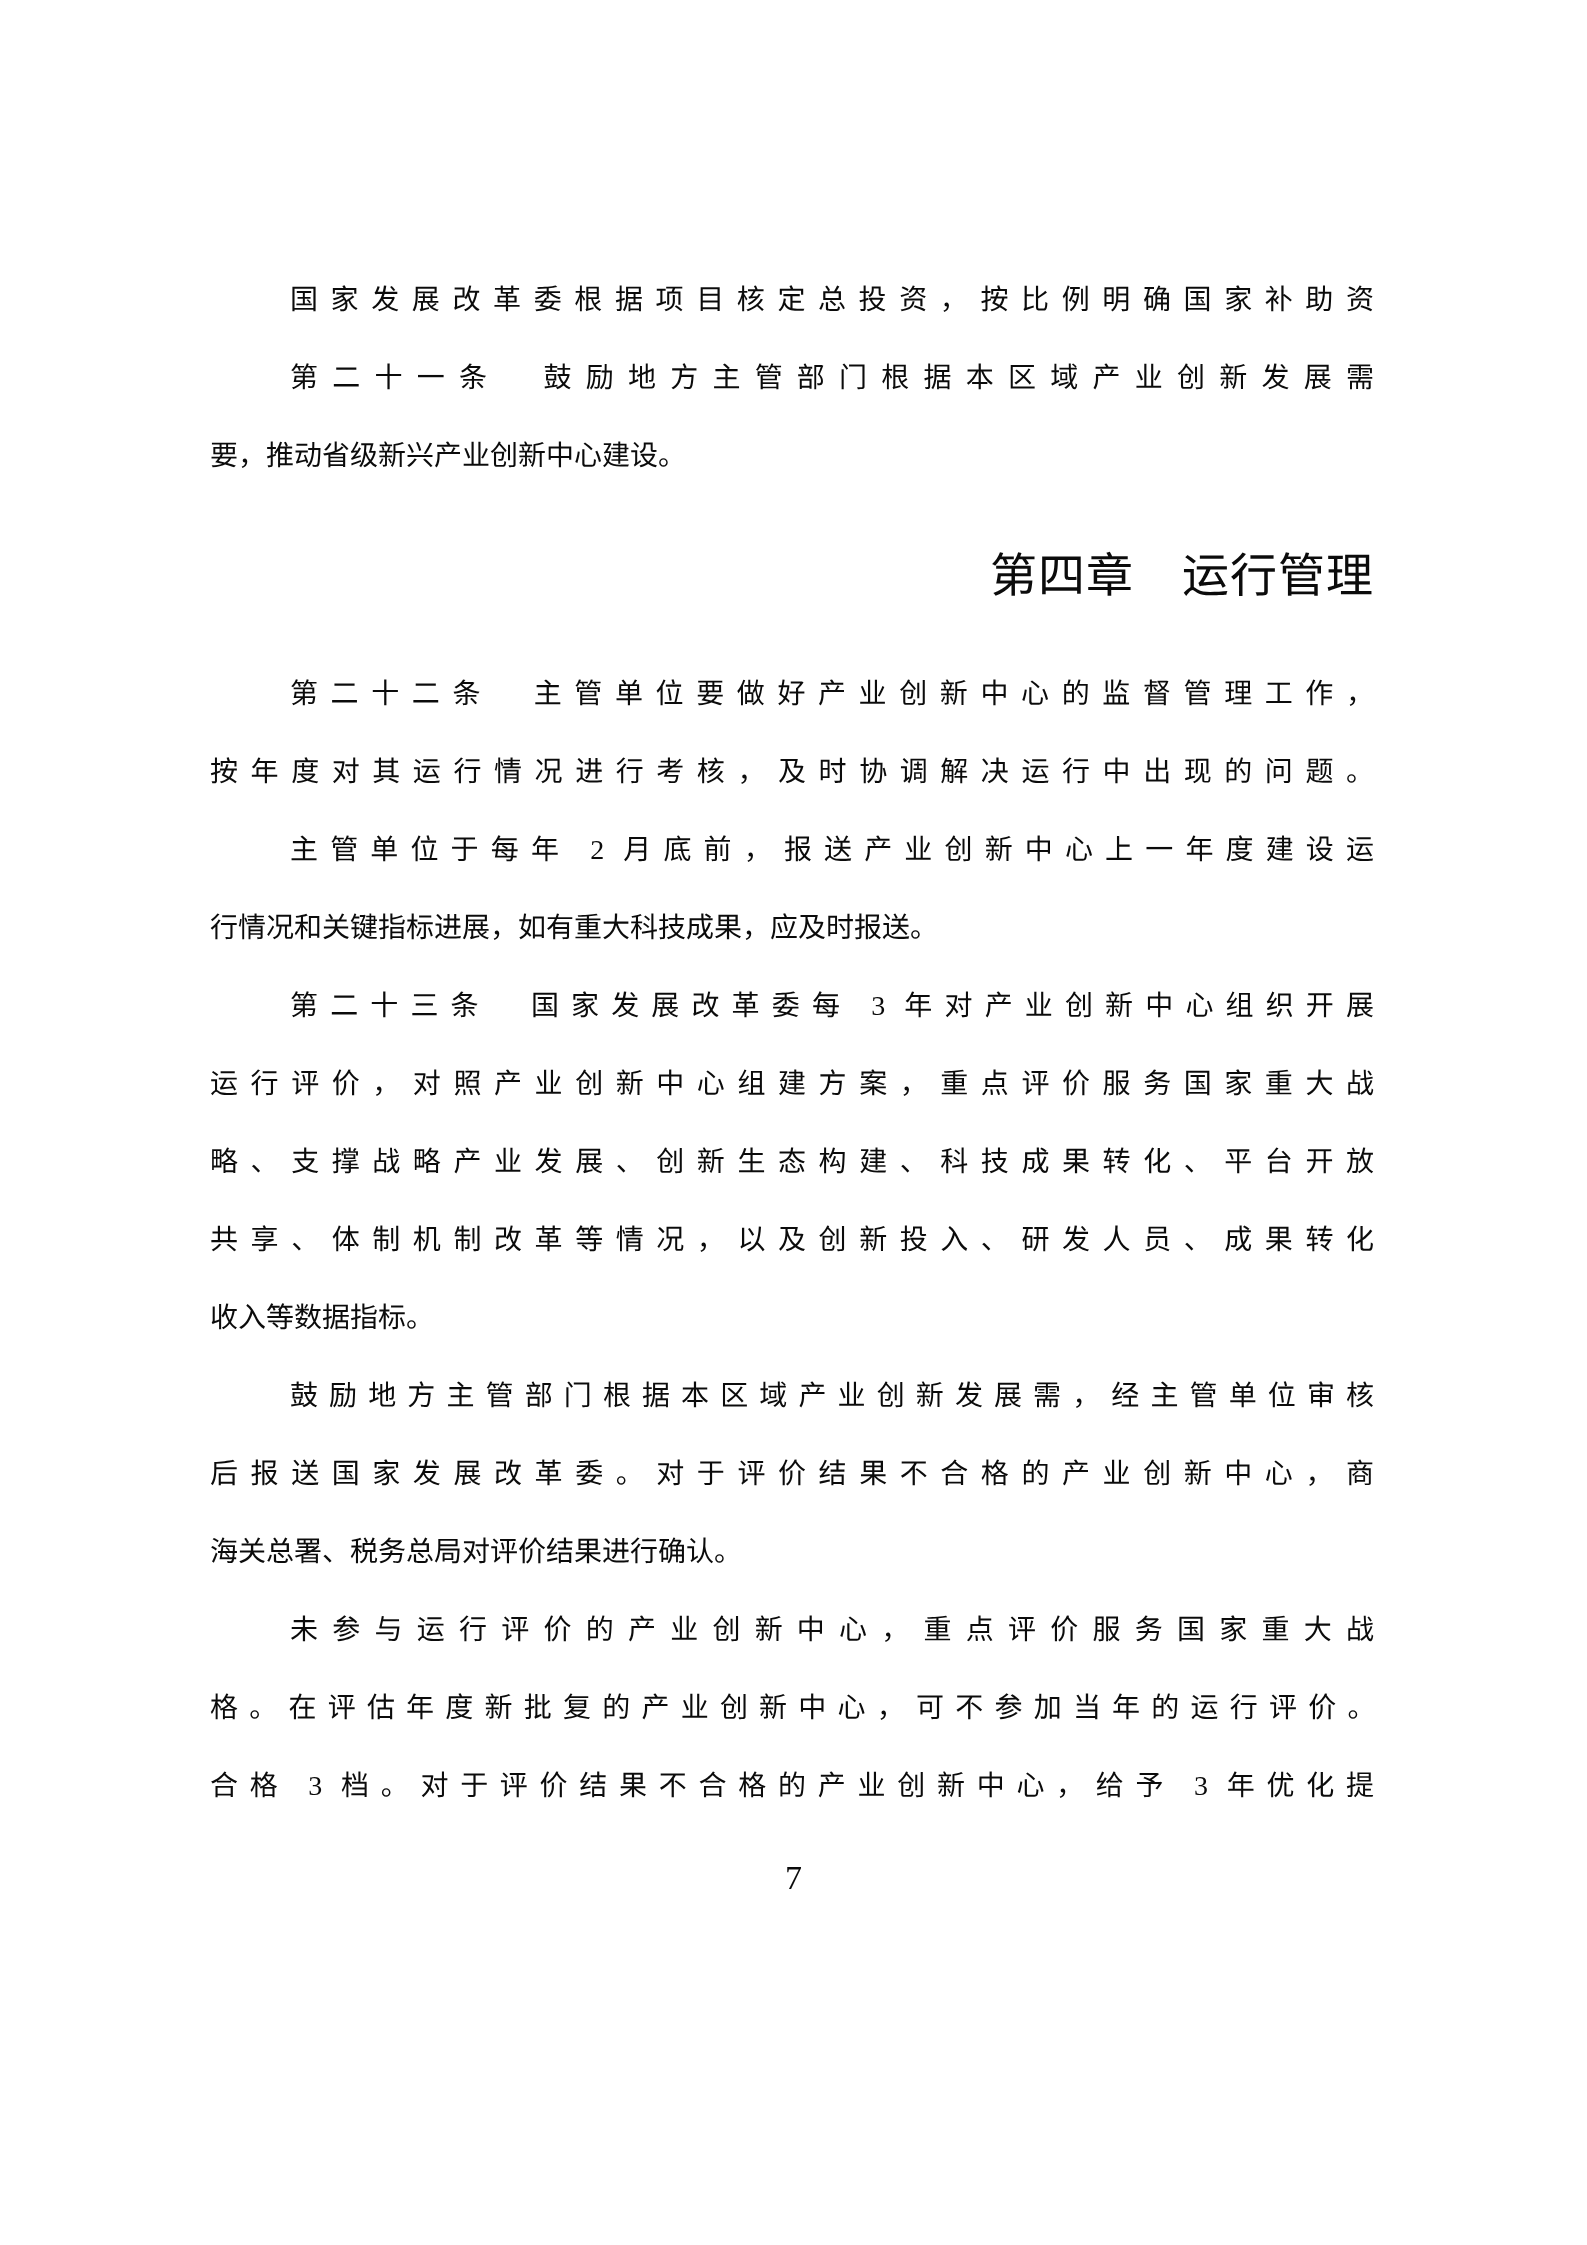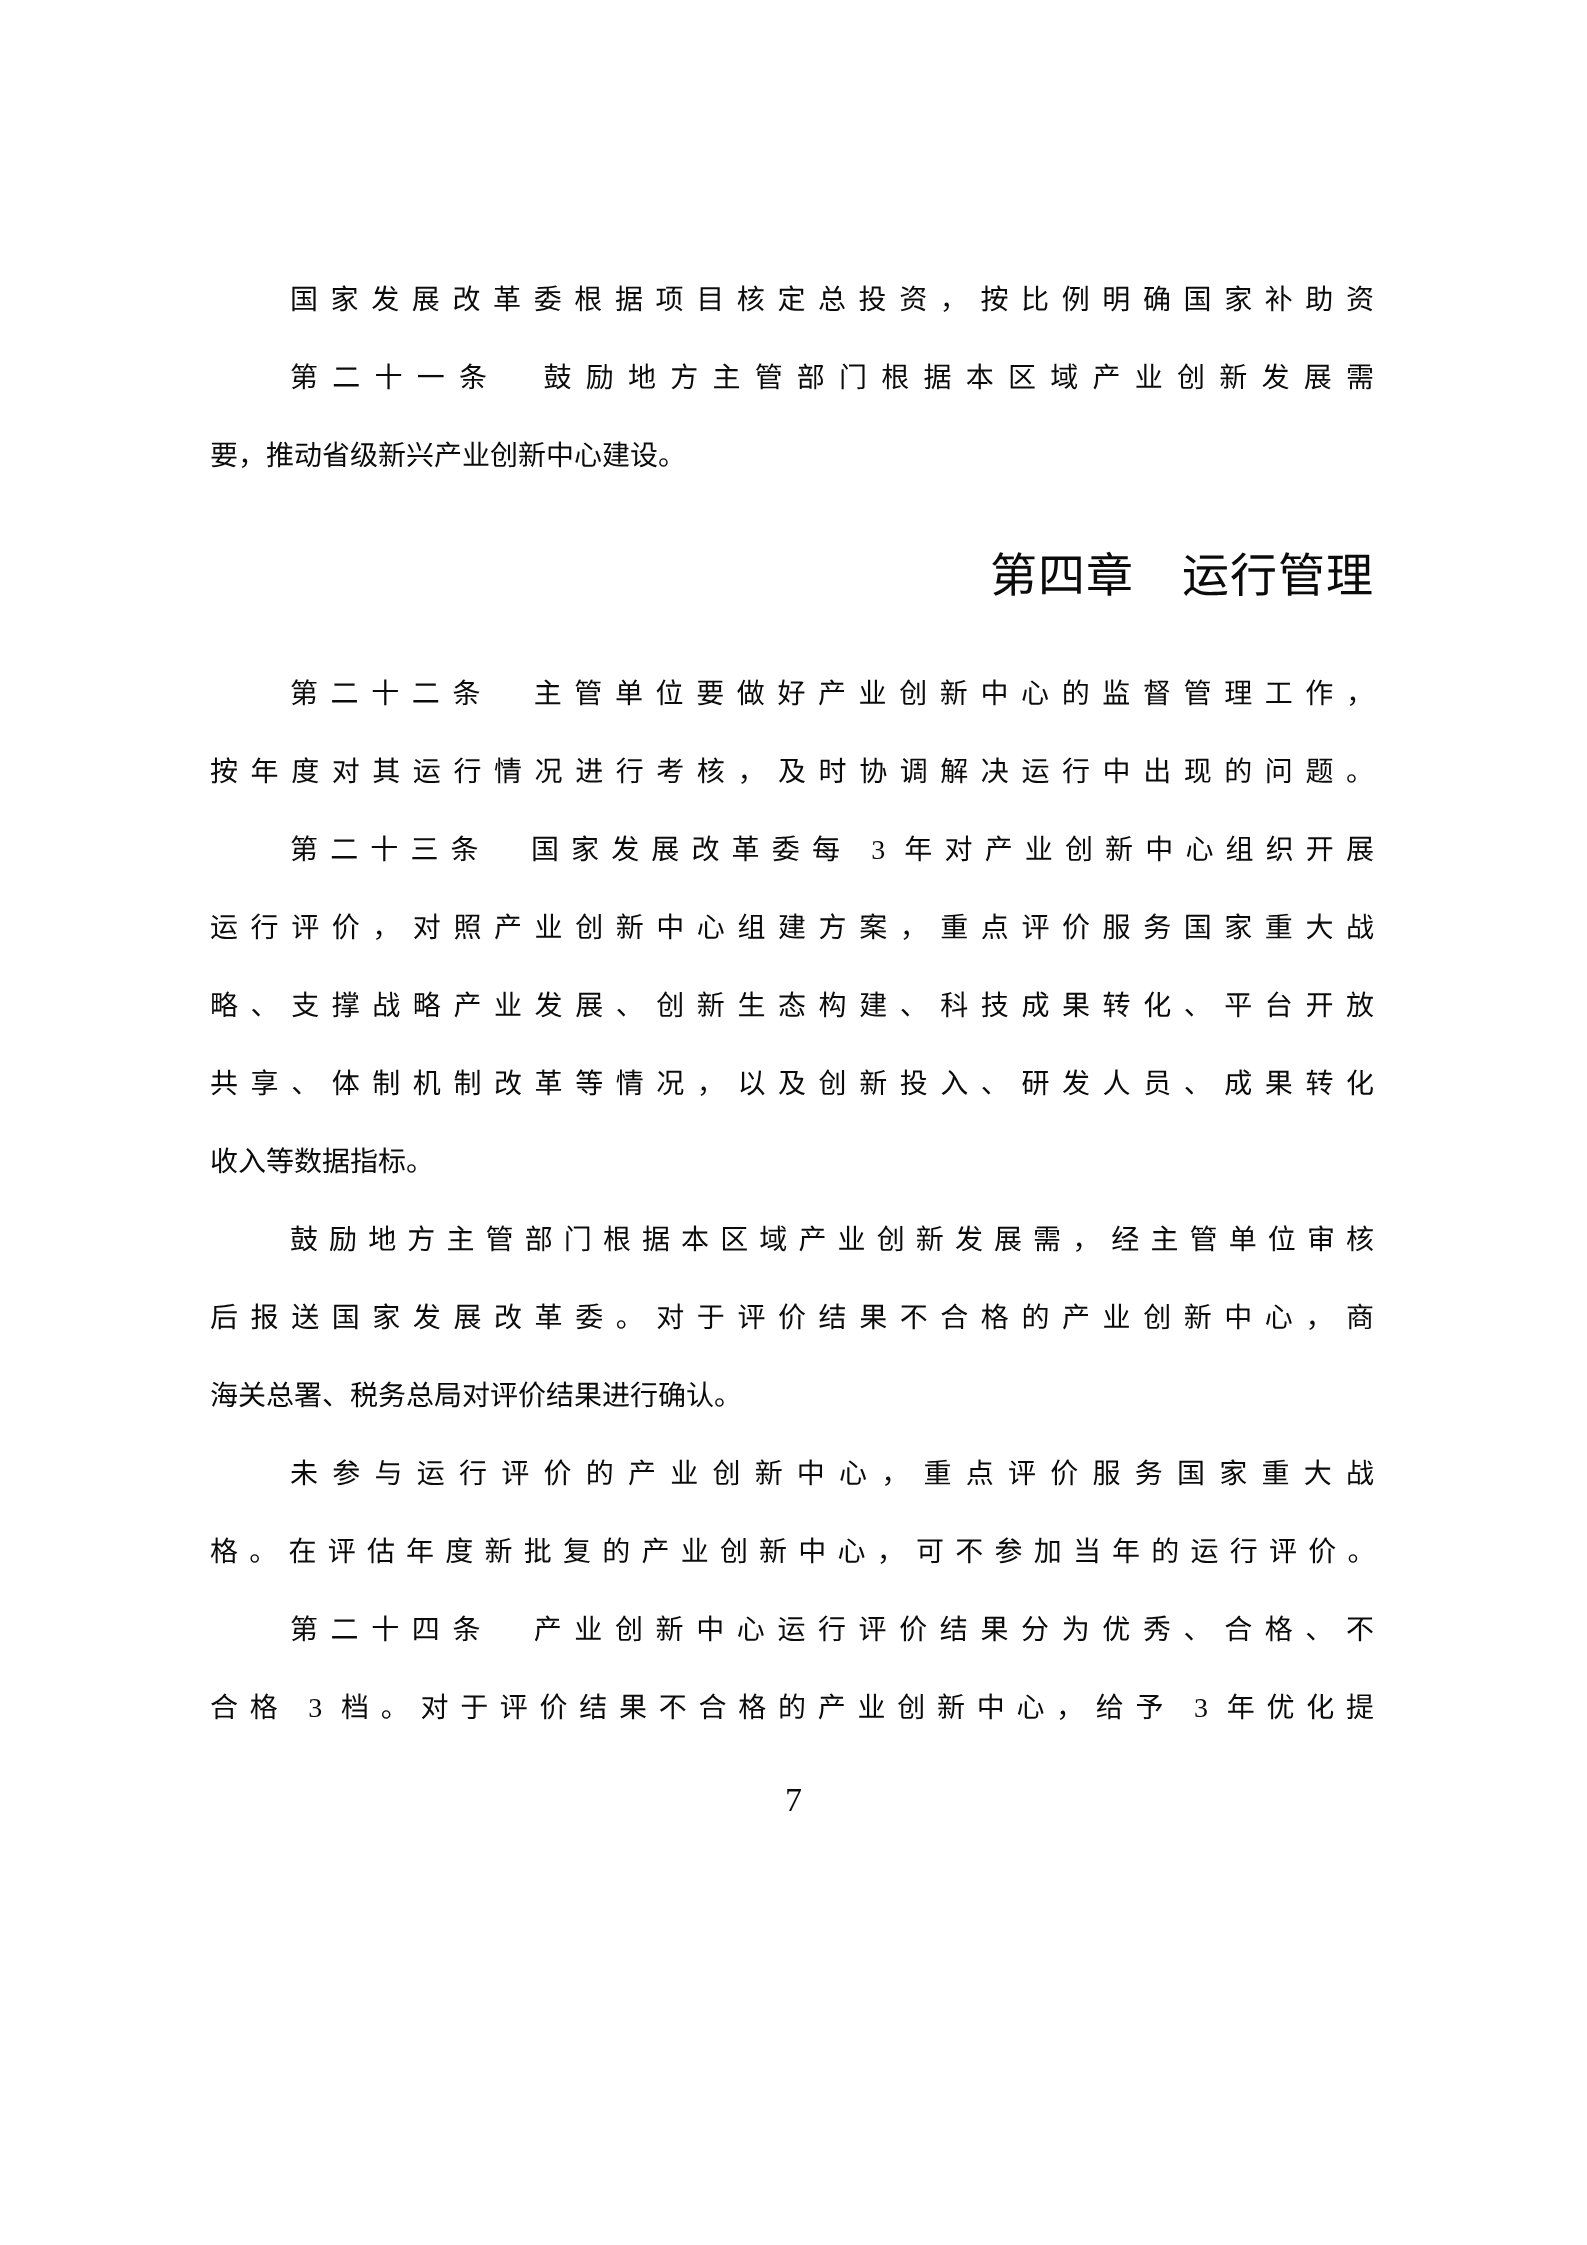--- a/index.html
+++ b/index.html
@@ -65,20 +65,24 @@
       <div class="line last">要，推动省级新兴产业创新中心建设。</div>
     </div>
 
     <h2 class="heading">第四章　运行管理</h2>
 
     <div class="para">
       <div class="line first">第二十二条　主管单位要做好产业创新中心的监督管理工作，</div>
       <div class="line">按年度对其运行情况进行考核，及时协调解决运行中出现的问题。</div>
     </div>
 
+    <div class="para">
+      <div class="line first">主管单位于每年 2 月底前，报送产业创新中心上一年度建设运</div>
+      <div class="line last">行情况和关键指标进展，如有重大科技成果，应及时报送。</div>
+    </div>
 
     <div class="para">
       <div class="line first">第二十三条　国家发展改革委每 3 年对产业创新中心组织开展</div>
       <div class="line">运行评价，对照产业创新中心组建方案，重点评价服务国家重大战</div>
       <div class="line">略、支撑战略产业发展、创新生态构建、科技成果转化、平台开放</div>
       <div class="line">共享、体制机制改革等情况，以及创新投入、研发人员、成果转化</div>
       <div class="line last">收入等数据指标。</div>
     </div>
 
     <div class="para">
@@ -86,21 +90,20 @@
       <div class="line">后报送国家发展改革委。对于评价结果不合格的产业创新中心，商</div>
       <div class="line last">海关总署、税务总局对评价结果进行确认。</div>
     </div>
 
     <div class="para">
       <div class="line first">未参与运行评价的产业创新中心，重点评价服务国家重大战</div>
       <div class="line tight">格。在评估年度新批复的产业创新中心，可不参加当年的运行评价。</div>
     </div>
 
     <div class="para">
-      <div class="line first">第二十四条　产业创新中心运行评价结果分为优秀、合格、不</div>
       <div class="line">合格 3 档。对于评价结果不合格的产业创新中心，给予 3 年优化提</div>
     </div>
 
   </div>
 
   <div class="footer">
     <span class="pagenum">7</span>
   </div>
 </div>
 

